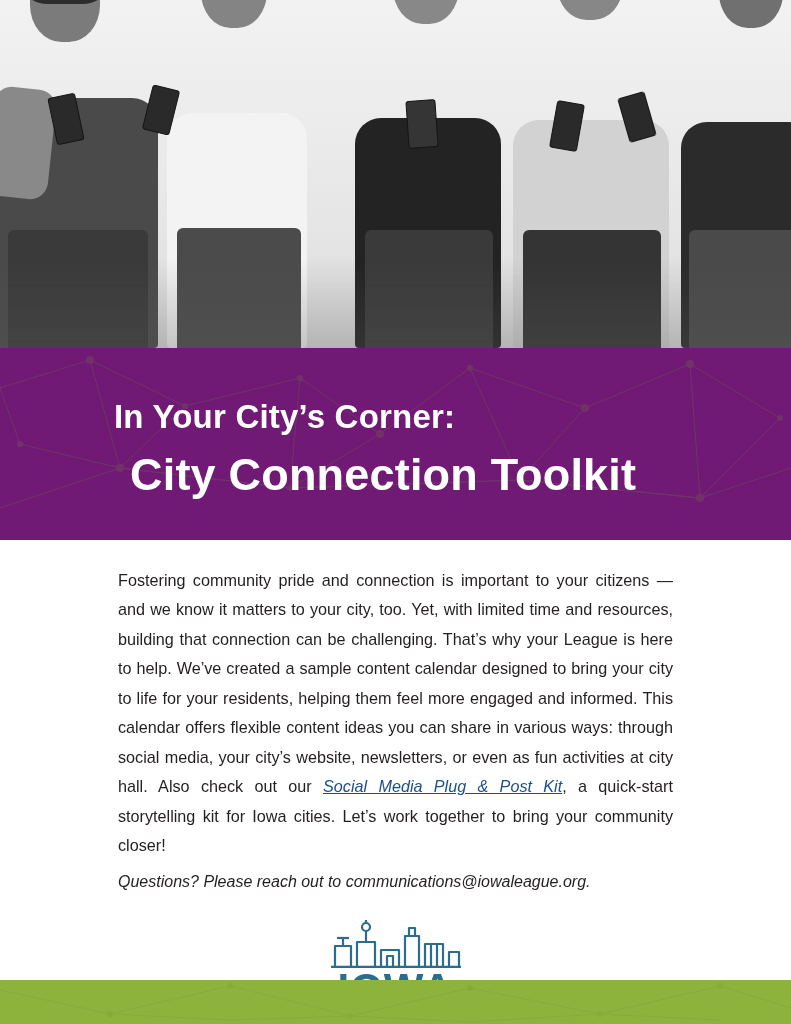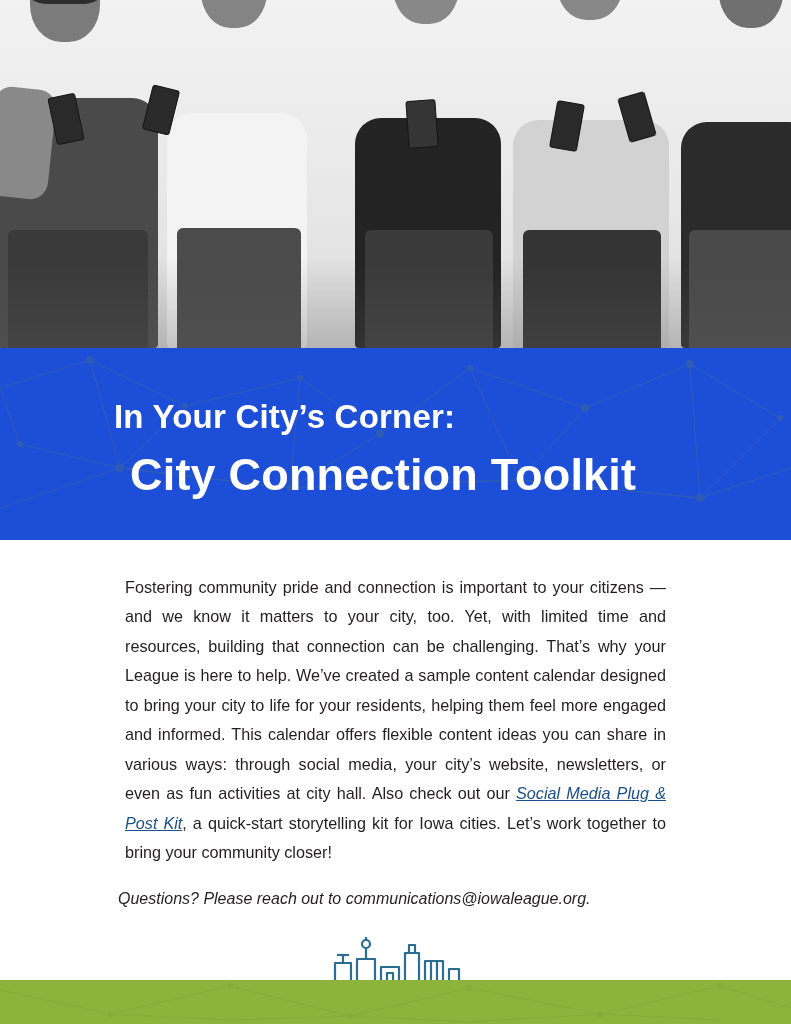--- a/index.html
+++ b/index.html
@@ -72,21 +72,21 @@
   .arm {
     position: absolute;
     border-radius: 18px;
   }
 
   
   .band {
     position: relative;
     width: 791px;
     height: 192px;
-    background: #1d4ed8;
+    background: #701a75;
     overflow: hidden;
   }
   .band-net {
     position: absolute;
     inset: 0;
     opacity: .22;
   }
   .band-inner {
     position: relative;
     padding: 52px 0 0 114px;
@@ -110,29 +110,29 @@
 
   
   .content {
     padding: 26px 118px 0 118px;
   }
   .body-text {
     color: #231f20;
     font-size: 16.2px;
     line-height: 1.82;
     text-align: justify;
-    margin: 7px;
+    margin: 0;
   }
   .body-text a {
     color: #1a4f8a;
     text-decoration: underline;
     font-style: italic;
   }
   .questions {
-    margin: 18px 0 0 0;
+    margin: 8px 0 0 0;
     color: #231f20;
     font-style: italic;
     font-size: 16px;
     line-height: 1.6;
   }
 
   
   .logo-wrap {
     margin: 26px auto 0 auto;
     width: 200px;

